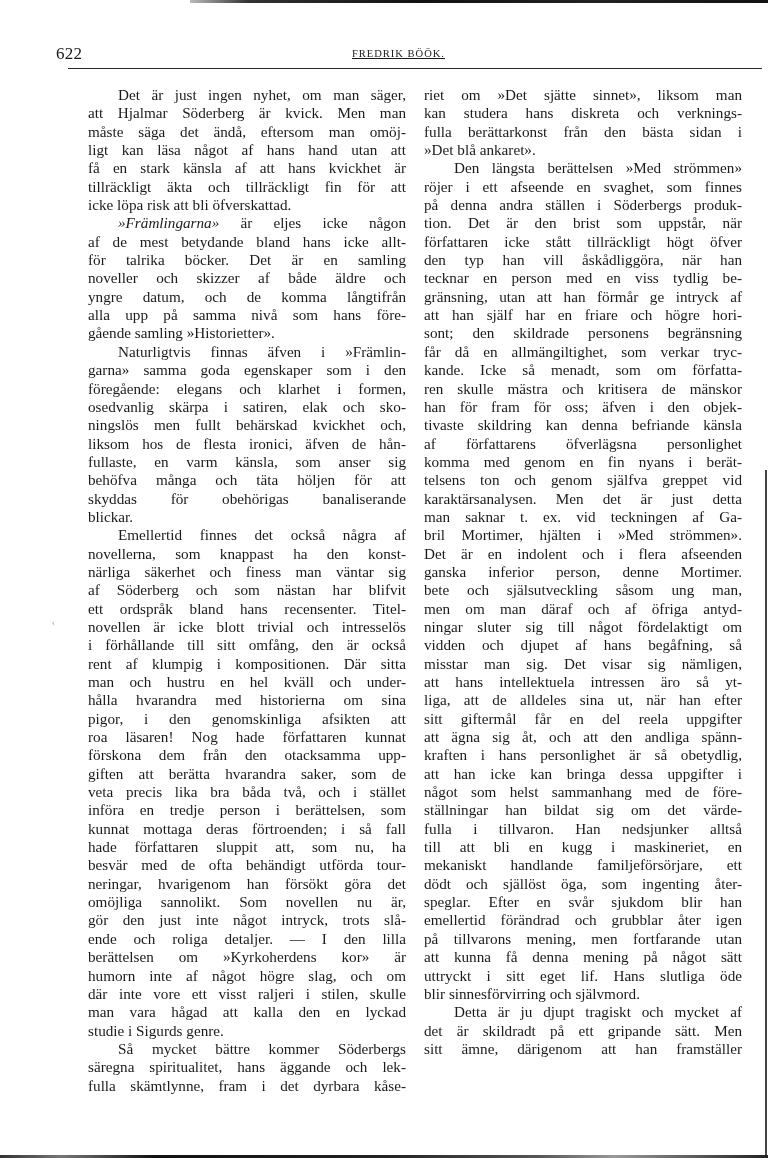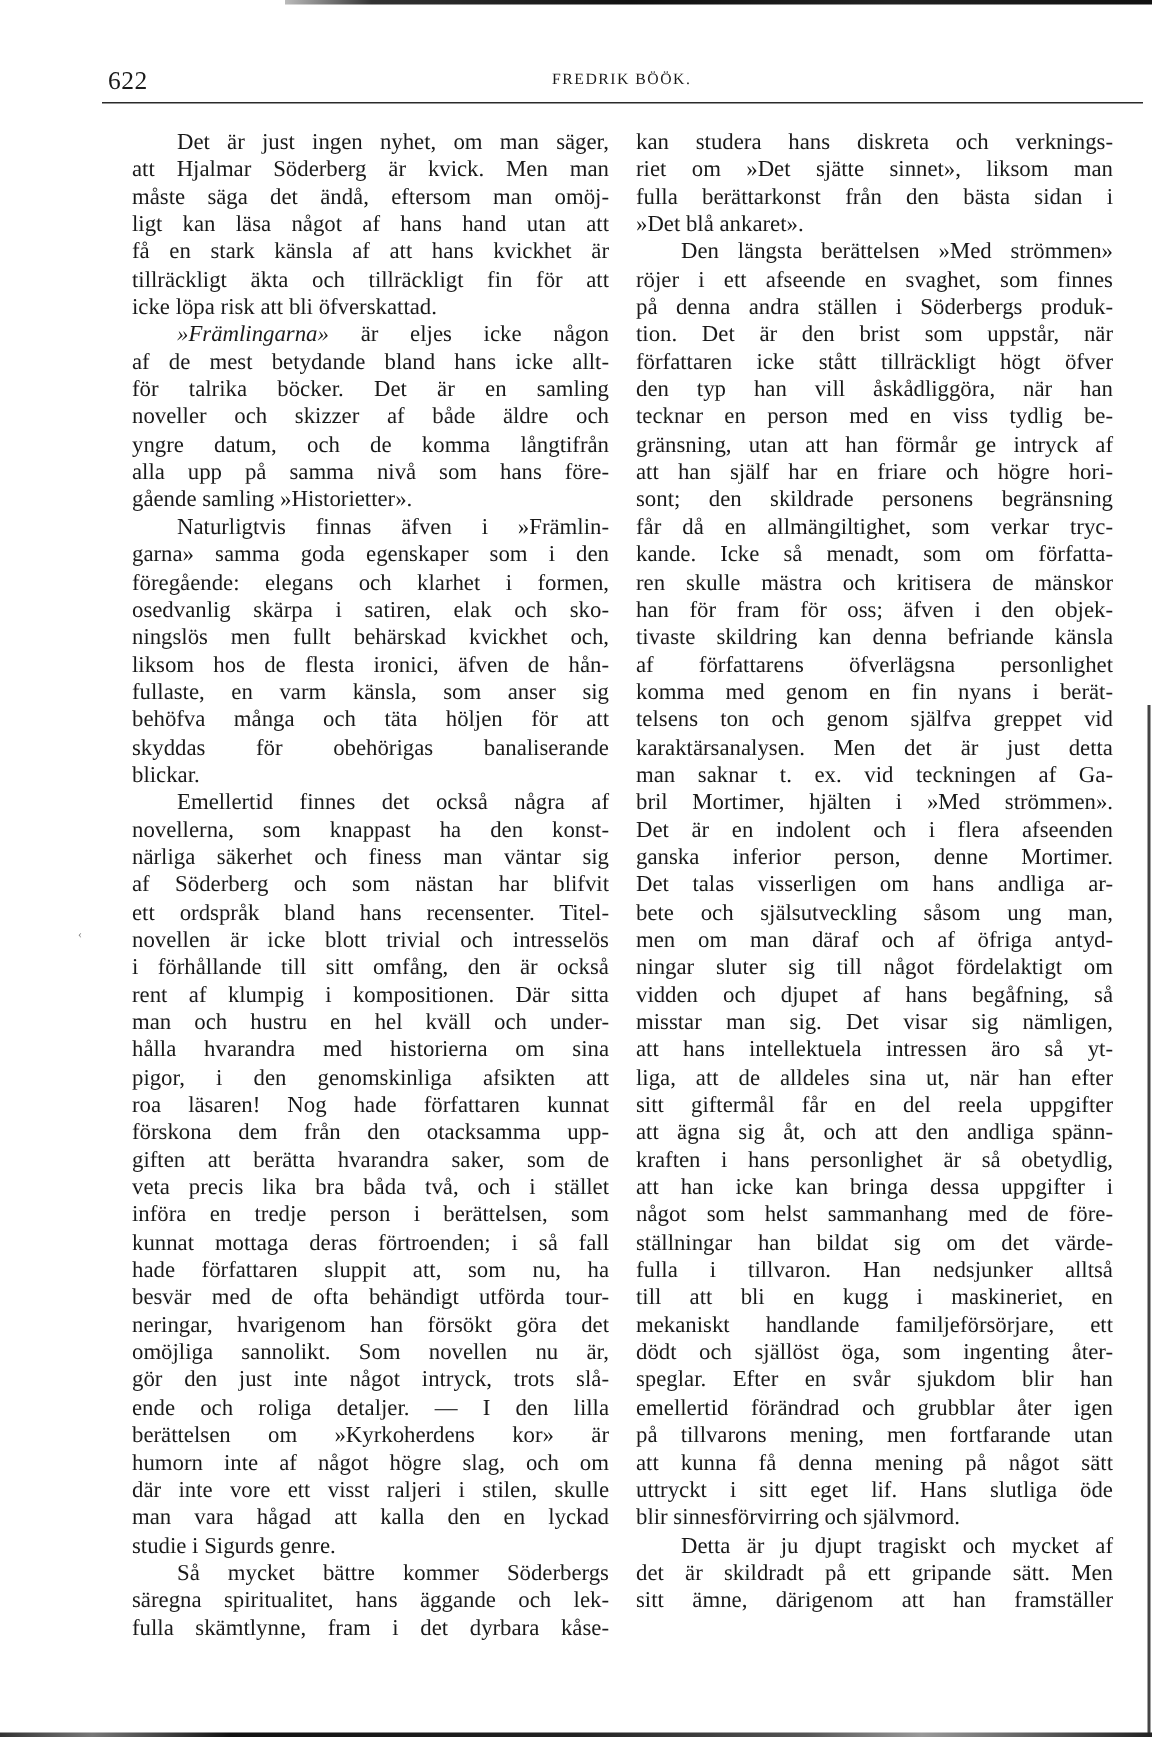--- a/index.html
+++ b/index.html
@@ -41,38 +41,39 @@
   }
   .margin-mark {
     position: absolute;
     left: 52px;
     top: 618px;
     font-size: 8px;
     color: #888;
   }
   .header {
     position: absolute;
-    left: 72px;
+    left: 56px;
     top: 44px;
     width: 694px;
     height: 20px;
   }
   .page-number {
     position: absolute;
     left: 0;
     top: 0;
     font-size: 17px;
     letter-spacing: 0.3px;
   }
   .running-head {
     position: absolute;
     left: 296px;
     top: 4px;
     font-size: 10.5px;
     letter-spacing: 1px;
+    text-decoration: underline;
   }
   .header-rule {
     position: absolute;
     left: 68px;
     top: 68px;
     width: 694px;
     height: 1px;
     background: #2a2a2a;
   }
   .column {
@@ -159,22 +160,22 @@
     <span class="line">berättelsen om »Kyrkoherdens kor» är</span>
     <span class="line">humorn inte af något högre slag, och om</span>
     <span class="line">där inte vore ett visst raljeri i stilen, skulle</span>
     <span class="line">man vara hågad att kalla den en lyckad</span>
     <span class="line last">studie i Sigurds genre.</span>
     <span class="line indent">Så mycket bättre kommer Söderbergs</span>
     <span class="line">säregna spiritualitet, hans äggande och lek-</span>
     <span class="line">fulla skämtlynne, fram i det dyrbara kåse-</span>
   </div>
 <div class="column col-right" id="col-right">
+    <span class="line">riet om »Det sjätte sinnet», liksom man</span>
     <span class="line">kan studera hans diskreta och verknings-</span>
-    <span class="line">riet om »Det sjätte sinnet», liksom man</span>
     <span class="line">fulla berättarkonst från den bästa sidan i</span>
     <span class="line last">»Det blå ankaret».</span>
     <span class="line indent">Den längsta berättelsen »Med strömmen»</span>
     <span class="line">röjer i ett afseende en svaghet, som finnes</span>
     <span class="line">på denna andra ställen i Söderbergs produk-</span>
     <span class="line">tion. Det är den brist som uppstår, när</span>
     <span class="line">författaren icke stått tillräckligt högt öfver</span>
     <span class="line">den typ han vill åskådliggöra, när han</span>
     <span class="line">tecknar en person med en viss tydlig be-</span>
     <span class="line">gränsning, utan att han förmår ge intryck af</span>
@@ -186,21 +187,20 @@
     <span class="line">han för fram för oss; äfven i den objek-</span>
     <span class="line">tivaste skildring kan denna befriande känsla</span>
     <span class="line">af författarens öfverlägsna personlighet</span>
     <span class="line">komma med genom en fin nyans i berät-</span>
     <span class="line">telsens ton och genom själfva greppet vid</span>
     <span class="line">karaktärsanalysen. Men det är just detta</span>
     <span class="line">man saknar t. ex. vid teckningen af Ga-</span>
     <span class="line">bril Mortimer, hjälten i »Med strömmen».</span>
     <span class="line">Det är en indolent och i flera afseenden</span>
     <span class="line">ganska inferior person, denne Mortimer.</span>
-    <span class="line">Det talas visserligen om hans andliga ar-</span>
     <span class="line">bete och själsutveckling såsom ung man,</span>
     <span class="line">men om man däraf och af öfriga antyd-</span>
     <span class="line">ningar sluter sig till något fördelaktigt om</span>
     <span class="line">vidden och djupet af hans begåfning, så</span>
     <span class="line">misstar man sig. Det visar sig nämligen,</span>
     <span class="line">att hans intellektuela intressen äro så yt-</span>
     <span class="line">liga, att de alldeles sina ut, när han efter</span>
     <span class="line">sitt giftermål får en del reela uppgifter</span>
     <span class="line">att ägna sig åt, och att den andliga spänn-</span>
     <span class="line">kraften i hans personlighet är så obetydlig,</span>

